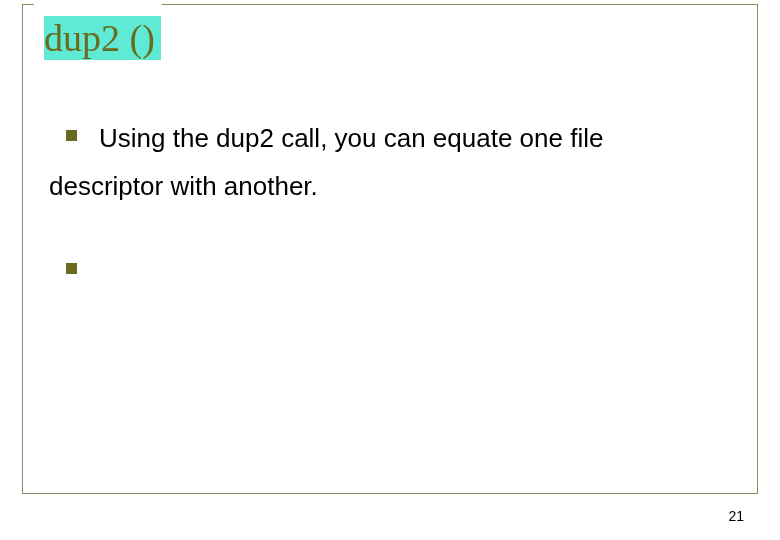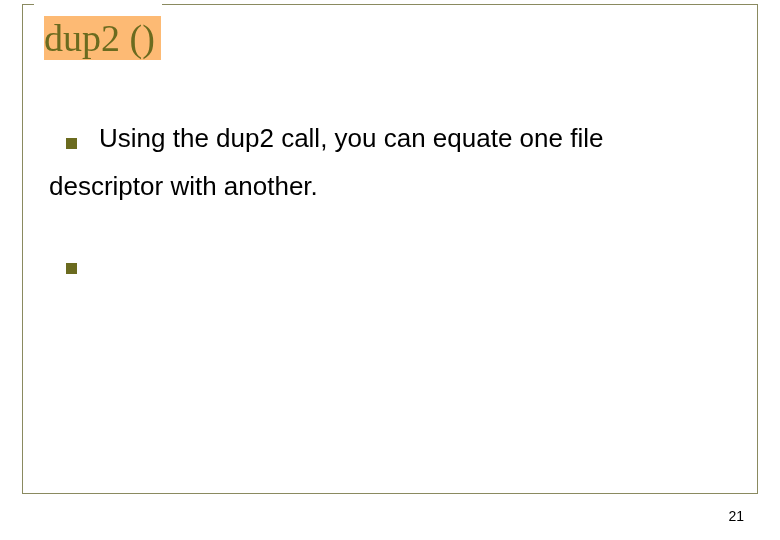--- a/index.html
+++ b/index.html
@@ -36,32 +36,32 @@
     height: 1px;
     background: #8a8a60;
   }
   .title {
     position: absolute;
     top: 16px;
     left: 44px;
     font-family: "Times New Roman", Times, serif;
     font-size: 38px;
     color: #6b6b1f;
-    background: #fdba74;
+    background: #5eead4;
     padding: 0 6px 0 0;
   }
   .content {
     position: absolute;
     top: 120px;
     left: 44px;
     right: 44px;
   }
   .bullet-row {
     display: flex;
-    align-items: center;
+    align-items: flex-start;
     margin-bottom: 12px;
   }
   .bullet {
     width: 11px;
     height: 11px;
     background: #6b6b1f;
     margin-top: 10px;
     margin-right: 22px;
     margin-left: 22px;
     flex-shrink: 0;

